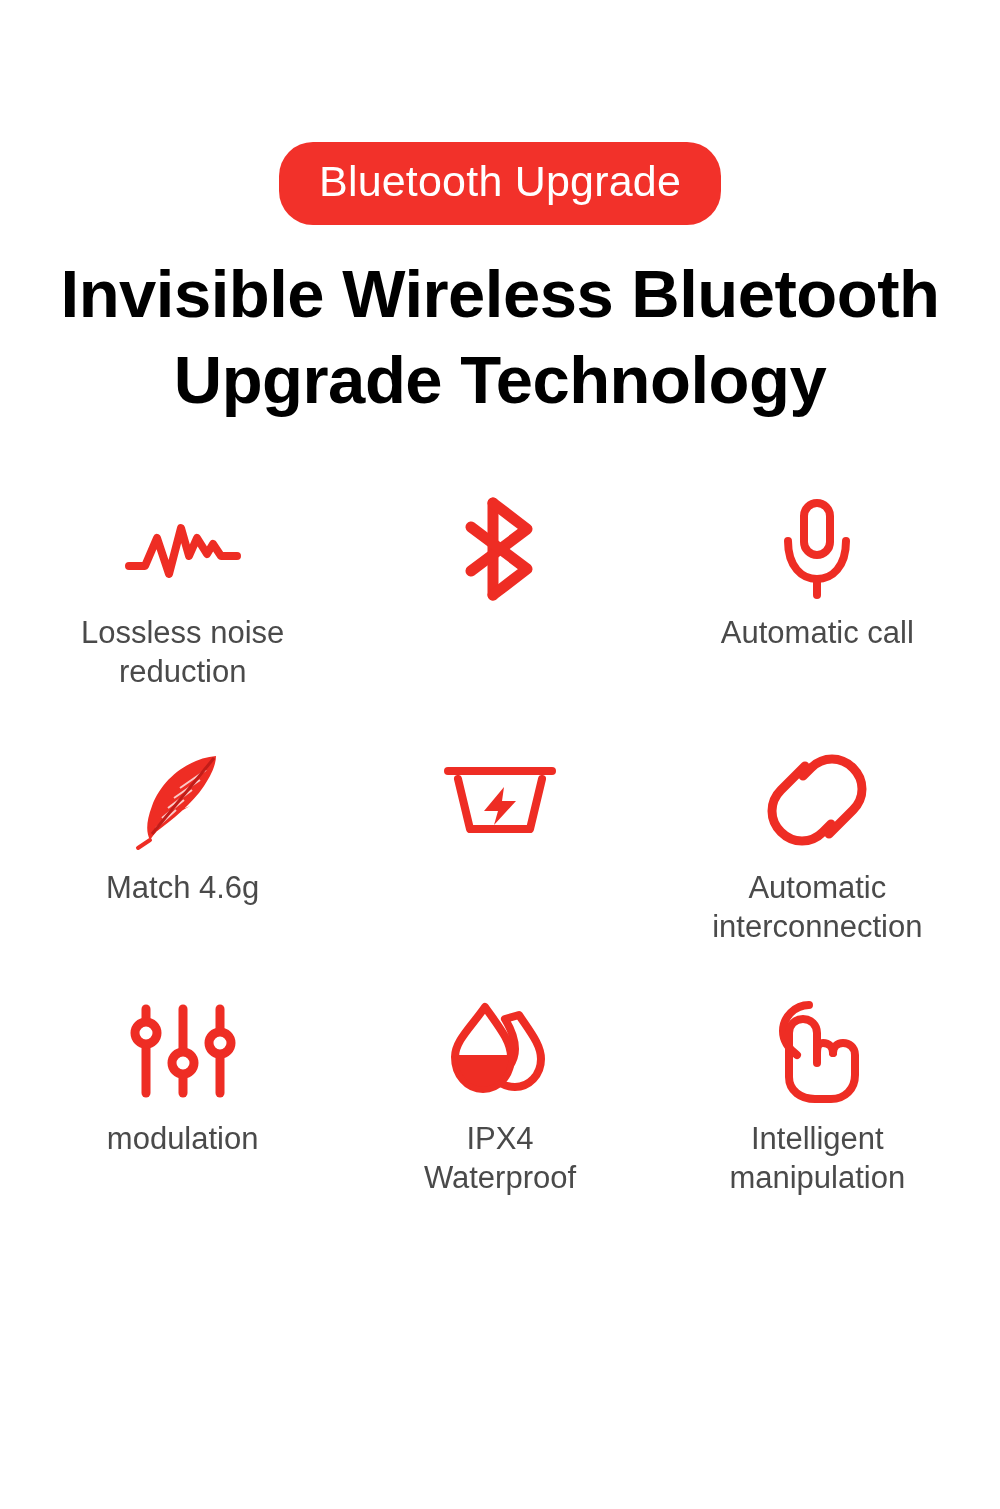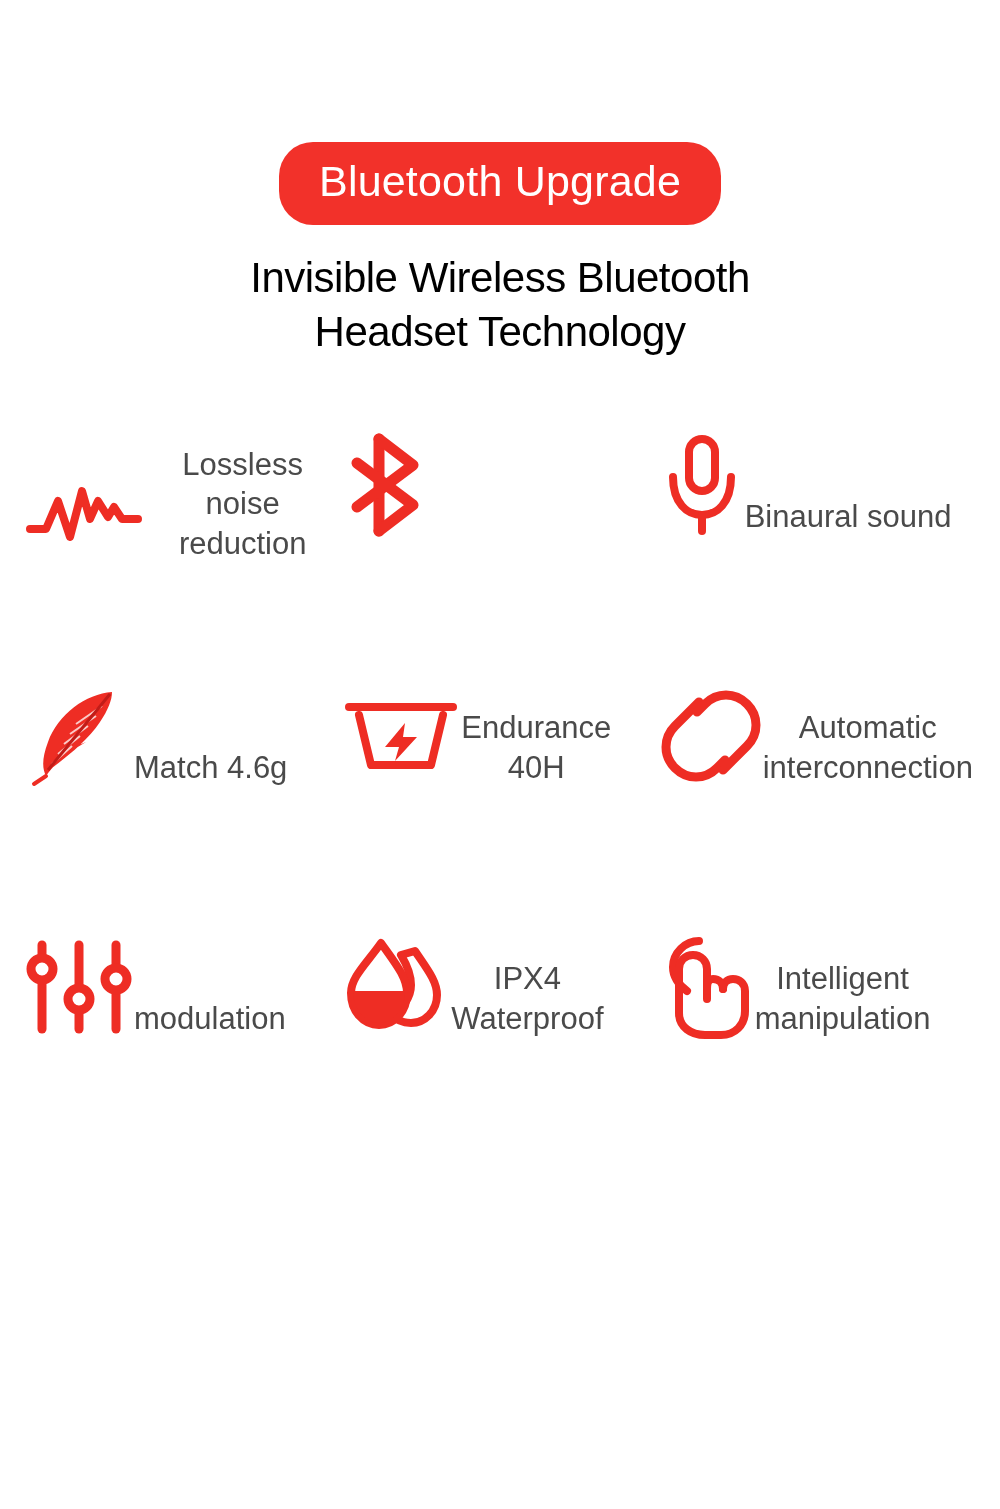--- a/index.html
+++ b/index.html
@@ -35,40 +35,40 @@
     padding: 18px 40px 22px 40px;
     border-radius: 34px;
     letter-spacing: 0.2px;
     white-space: nowrap;
   }
   
   .headline {
     margin: 26px 0 0 0;
     text-align: center;
     color: #000000;
-    font-size: 42px;
+    font-size: 67px;
     line-height: 1.28;
-    font-weight: normal;
+    font-weight: bold;
     letter-spacing: -0.5px;
     padding: 0 30px;
   }
   .headline .l2 { display: block; }
   
   .grid {
     margin-top: 74px;
     display: grid;
     grid-template-columns: repeat(3, 1fr);
     grid-auto-rows: 251px;
     align-items: start;
     padding: 0 24px;
   }
   .cell {
     display: flex;
-    flex-direction: row;
-    align-items: flex-end;
+    flex-direction: column;
+    align-items: center;
     justify-content: flex-start;
   }
   .icon {
     height: 104px;
     display: flex;
     align-items: center;
     justify-content: center;
   }
   .label {
     margin-top: 12px;
@@ -89,21 +89,21 @@
 <body>
 
 <div class="page">
 
   <div class="badge-wrap">
     <div class="badge">Bluetooth Upgrade</div>
   </div>
 
   <h1 class="headline">
     <span>Invisible Wireless Bluetooth</span>
-    <span class="l2">Headset Technology</span>
+    <span class="l2">Upgrade Technology</span>
   </h1>
 
   <div class="grid">
 
     <div class="cell">
       <div class="icon">
         <svg width="120" height="90" viewBox="0 0 120 90">
           <polyline points="6,62 22,62 34,34 46,70 58,24 66,52 74,34 84,50 90,40 98,52 114,52" fill="none" stroke="#ee2d24" stroke-width="8" stroke-linecap="round" stroke-linejoin="round"></polyline>
         </svg>
       </div>
@@ -126,21 +126,21 @@
     <div class="cell">
       <div class="icon">
         <svg width="86" height="104" viewBox="0 0 86 104">
           <g fill="none" stroke="#ee2d24" stroke-width="8" stroke-linecap="round" stroke-linejoin="round">
             <rect x="30" y="6" width="26" height="52" rx="13"></rect>
             <path d="M14 44 C14 70 28 82 43 82 C58 82 72 70 72 44"></path>
             <path d="M43 82 L43 98"></path>
           </g>
         </svg>
       </div>
-      <div class="label">Binaural sound</div>
+      <div class="label">Automatic call</div>
     </div>
 
     <div class="cell">
       <div class="icon">
         <svg width="110" height="104" viewBox="0 0 110 104">
           <path d="M88 8 C62 10 34 30 24 58 C18 74 18 84 22 92 C30 80 44 68 62 58 C48 64 36 72 28 84 C44 72 64 56 76 38 C84 26 88 16 88 8 Z" fill="#ee2d24"></path>
           <path d="M22 92 L10 100" stroke="#ee2d24" stroke-width="4" stroke-linecap="round" fill="none"></path>
           <g stroke="#ffffff" stroke-width="2" opacity="0.75" fill="none">
             <path d="M78 22 L52 40"></path>
               <path d="M72 32 L46 50"></path>
@@ -158,22 +158,20 @@
     <div class="cell">
       <div class="icon">
         <svg width="120" height="90" viewBox="0 0 120 90">
           <g fill="none" stroke="#ee2d24" stroke-width="8" stroke-linecap="round" stroke-linejoin="round">
             <path d="M8 16 L112 16"></path>
             <path d="M18 24 L30 74 L90 74 L102 24"></path>
           </g>
           <path d="M64 32 L44 56 L58 56 L54 70 L76 46 L62 46 Z" fill="#ee2d24"></path>
         </svg>
       </div>
-      <div class="label">Endurance
-40H</div>
     </div>
 
     <div class="cell">
       <div class="icon">
         <svg width="104" height="104" viewBox="0 0 104 104">
           <g fill="none" stroke="#ee2d24" stroke-width="9" stroke-linecap="round">
             <path d="M40 18 C26 32 20 38 16 42 C4 54 4 72 16 84 C28 96 46 96 58 84 L66 76"></path>
             <path d="M64 86 C78 72 84 66 88 62 C100 50 100 32 88 20 C76 8 58 8 46 20 L38 28"></path>
           </g>
         </svg>

